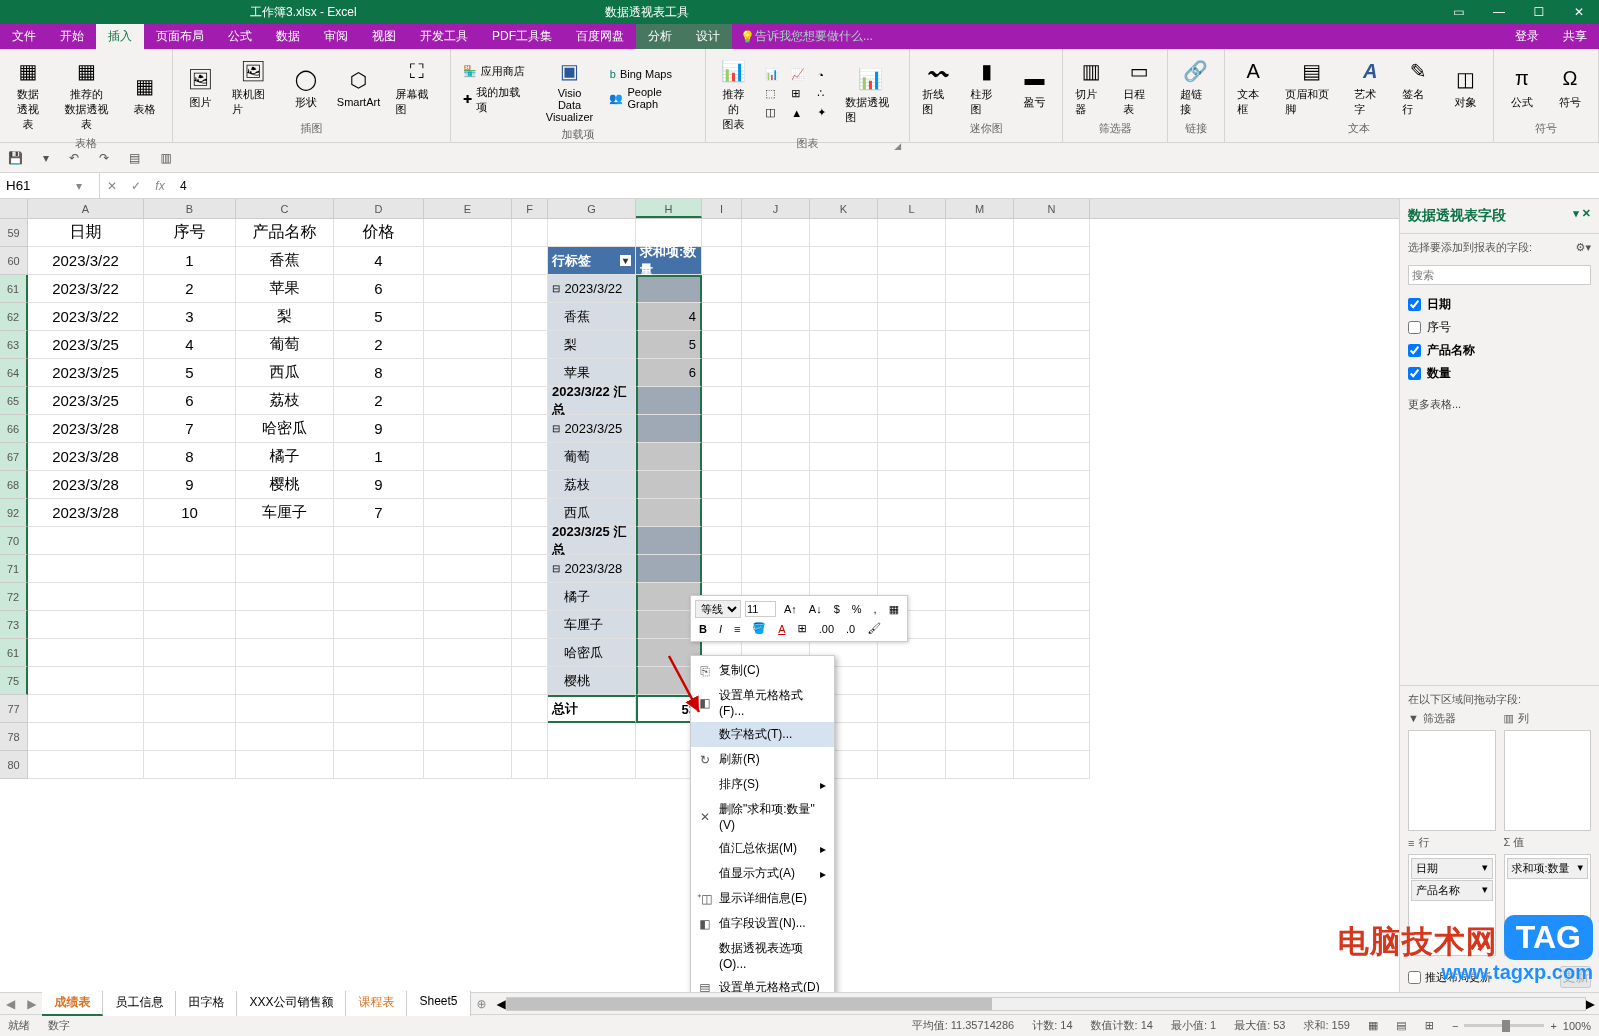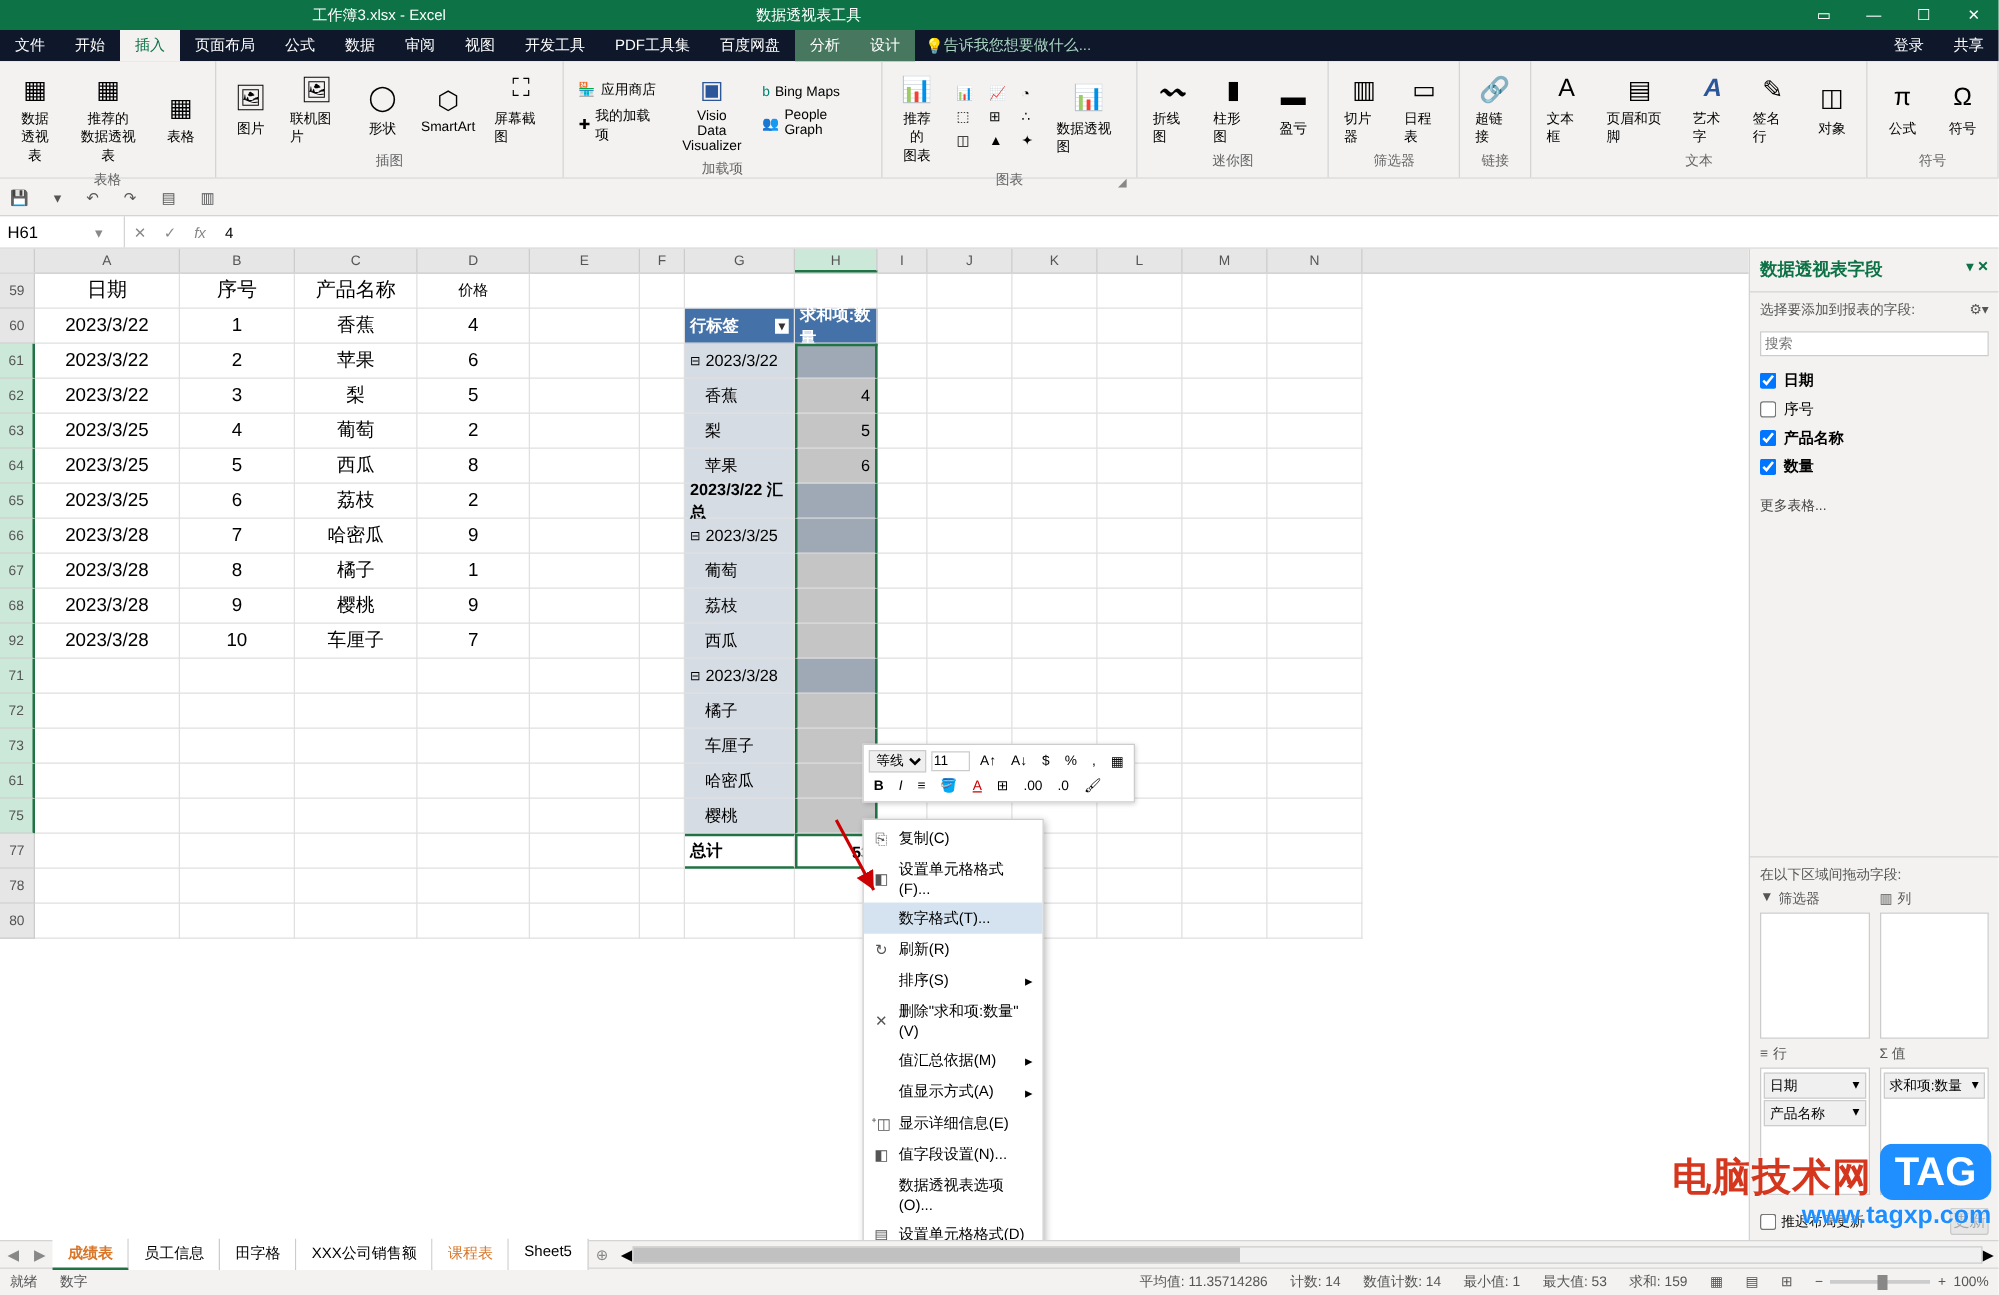--- a/index.html
+++ b/index.html
@@ -4,21 +4,21 @@
 <style>
 * { margin: 0; padding: 0; box-sizing: border-box; font-family: "Microsoft YaHei", sans-serif; }
 body { background: #fff; font-size: 12px; overflow: hidden; }
 
 .title-bar { background: #0d7245; height: 24px; display: flex; align-items: center; color: #fff; position: relative; }
 .title-text { position: absolute; left: 250px; }
 .title-tool { position: absolute; left: 605px; }
 .title-controls { position: absolute; right: 0; display: flex; }
 .title-controls span { width: 40px; height: 24px; display: flex; align-items: center; justify-content: center; cursor: pointer; }
 
-.menu-bar { background: #0f172a; height: 25px; display: flex; }
+.menu-bar { background: #a21caf; height: 25px; display: flex; }
 .menu-item { padding: 4px 12px; color: #fff; cursor: pointer; font-size: 12px; }
 .menu-item.active { background: #f3f2f1; color: #0d7245; }
 .menu-group { display: flex; }
 .menu-right { margin-left: auto; display: flex; }
 .tell-me { display: flex; align-items: center; padding: 0 8px; color: #a7d4bf; }
 
 .ribbon { background: #f3f2f1; height: 94px; border-bottom: 1px solid #d4d4d4; display: flex; }
 .ribbon-group { border-right: 1px solid #d4d4d4; padding: 4px 6px; display: flex; flex-direction: column; }
 .ribbon-group-content { flex: 1; display: flex; align-items: center; gap: 4px; }
 .ribbon-group-label { text-align: center; font-size: 11px; color: #666; padding: 2px 0; position: relative; }
@@ -371,21 +371,21 @@
         <div class="col-h" style="width: 68px;">L</div>
         <div class="col-h" style="width: 68px;">M</div>
         <div class="col-h" style="width: 76px;">N</div>
       </div>
     <div class="grid-body" id="grid-body">
         <div class="row">
           <div class="row-h">59</div>
           <div class="cell center" style="width: 116px; font-size: 16px;">日期</div>
           <div class="cell center" style="width: 92px; font-size: 16px;">序号</div>
           <div class="cell center" style="width: 98px; font-size: 16px;">产品名称</div>
-          <div class="cell center" style="width: 90px; font-size: 12px;">价格</div>
+          <div class="cell center" style="width: 90px; font-size: 16px;">价格</div>
           <div class="cell" style="width: 88px;"></div>
           <div class="cell" style="width: 36px;"></div>
           <div class="cell" style="width: 88px;"></div>
           <div class="cell" style="width: 66px;"></div>
           <div class="cell" style="width: 40px;"></div>
           <div class="cell" style="width: 68px;"></div>
           <div class="cell" style="width: 68px;"></div>
           <div class="cell" style="width: 68px;"></div>
           <div class="cell" style="width: 68px;"></div>
           <div class="cell" style="width: 76px;"></div>
@@ -549,20 +549,37 @@
         <div class="row">
           <div class="row-h sel">92</div>
           <div class="cell center" style="width: 116px; font-size: 15px;">2023/3/28</div>
           <div class="cell center" style="width: 92px; font-size: 15px;">10</div>
           <div class="cell center" style="width: 98px; font-size: 15px;">车厘子</div>
           <div class="cell center" style="width: 90px; font-size: 15px;">7</div>
           <div class="cell" style="width: 88px;"></div>
           <div class="cell" style="width: 36px;"></div>
           <div class="cell pivot-leaf" style="width: 88px;">西瓜</div>
           <div class="cell right pivot-sel sel-border-left sel-border-right" style="width: 66px;"></div>
+          <div class="cell" style="width: 40px;"></div>
+          <div class="cell" style="width: 68px;"></div>
+          <div class="cell" style="width: 68px;"></div>
+          <div class="cell" style="width: 68px;"></div>
+          <div class="cell" style="width: 68px;"></div>
+          <div class="cell" style="width: 76px;"></div>
+        </div>
+        <div class="row">
+          <div class="row-h sel">70</div>
+          <div class="cell" style="width: 116px;"></div>
+          <div class="cell" style="width: 92px;"></div>
+          <div class="cell" style="width: 98px;"></div>
+          <div class="cell" style="width: 90px;"></div>
+          <div class="cell" style="width: 88px;"></div>
+          <div class="cell" style="width: 36px;"></div>
+          <div class="cell pivot-group" style="width: 88px; font-weight: bold;">2023/3/25 汇总</div>
+          <div class="cell right pivot-sel-h sel-border-left sel-border-right" style="width: 66px;"></div>
           <div class="cell" style="width: 40px;"></div>
           <div class="cell" style="width: 68px;"></div>
           <div class="cell" style="width: 68px;"></div>
           <div class="cell" style="width: 68px;"></div>
           <div class="cell" style="width: 68px;"></div>
           <div class="cell" style="width: 76px;"></div>
         </div>
         <div class="row">
           <div class="row-h sel">71</div>
           <div class="cell" style="width: 116px;"></div>

